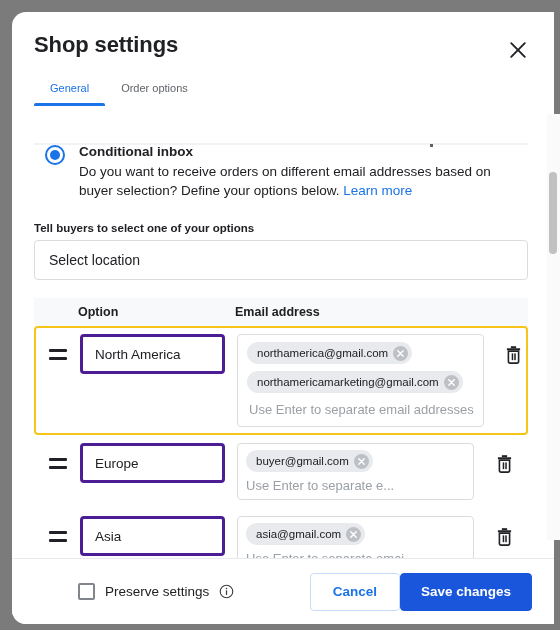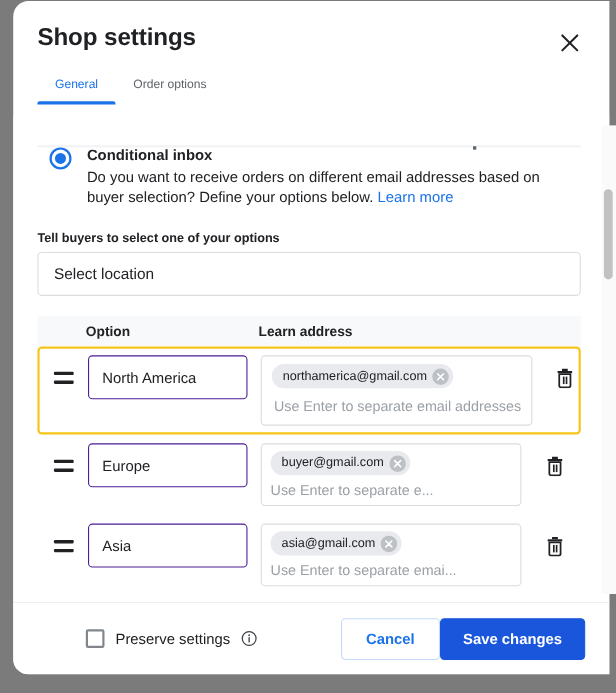--- a/index.html
+++ b/index.html
@@ -15,21 +15,21 @@
     position: relative;
     width: 560px;
     height: 630px;
     background: #7b7b7b;
   }
 
   
   .dialog {
     position: absolute;
     left: 12px;
-    top: 1px;
+    top: 12px;
     width: 542px;
     height: 612px;
     background: #ffffff;
     border-radius: 14px 0 0 14px;
     display: flex;
     flex-direction: column;
     overflow: hidden;
   }
 
   
@@ -208,21 +208,21 @@
     width: 18px; height: 11px;
     display: flex; flex-direction: column; justify-content: space-between;
   }
   .handle-icon i {
     display: block; height: 3px; background: #202124; border-radius: 1px;
   }
 
   .option-cell { width: 145px; flex: 0 0 145px; }
   .opt-input {
     height: 40px;
-    border: 1px solid #4c1d95;
+    border: 3px solid #4c1d95;
     border-radius: 4px;
     display: flex; align-items: center;
     padding: 0 12px;
     font-size: 13.5px;
     color: #202124;
     background: #fff;
     cursor: text;
   }
 
   .email-cell { flex: 1 1 auto; padding-left: 12px; padding-right: 8px; }
@@ -396,40 +396,48 @@
         <div class="field-label">Tell buyers to select one of your options</div>
         <div class="select-box">
           <span>Select location</span>
         </div>
 
         <div class="opt-table">
 
           <div class="opt-head">
             <div class="col-handle"></div>
             <div class="col-option">Option</div>
-            <div class="col-email" style="padding-left:12px;">Learn address</div>
+            <div class="col-email" style="padding-left:12px;">Email address</div>
             <div class="col-trash"></div>
           </div>
 
           <div class="opt-row selected">
             <div class="handle-cell">
               <div class="handle-icon">
                   <i></i>
                   <i></i>
                 </div>
             </div>
             <div class="option-cell">
               <div class="opt-input">
                 <span>North America</span>
               </div>
             </div>
             <div class="email-cell">
               <div class="chipbox multi">
                 <span class="chip">
                   <span>northamerica@gmail.com</span>
+                  <span class="chip-x">
+                    <svg width="9" height="9" viewBox="0 0 10 10" aria-hidden="true">
+                      <path d="M2 2 L8 8 M8 2 L2 8" stroke="#ffffff" stroke-width="1.6" stroke-linecap="round"></path>
+                    </svg>
+                  </span>
+                </span>
+                <span class="chip">
+                  <span>northamericamarketing@gmail.com</span>
                   <span class="chip-x">
                     <svg width="9" height="9" viewBox="0 0 10 10" aria-hidden="true">
                       <path d="M2 2 L8 8 M8 2 L2 8" stroke="#ffffff" stroke-width="1.6" stroke-linecap="round"></path>
                     </svg>
                   </span>
                 </span>
                 <span class="chip-ph">Use Enter to separate email addresses</span>
               </div>
             </div>
             <div class="trash-cell">

